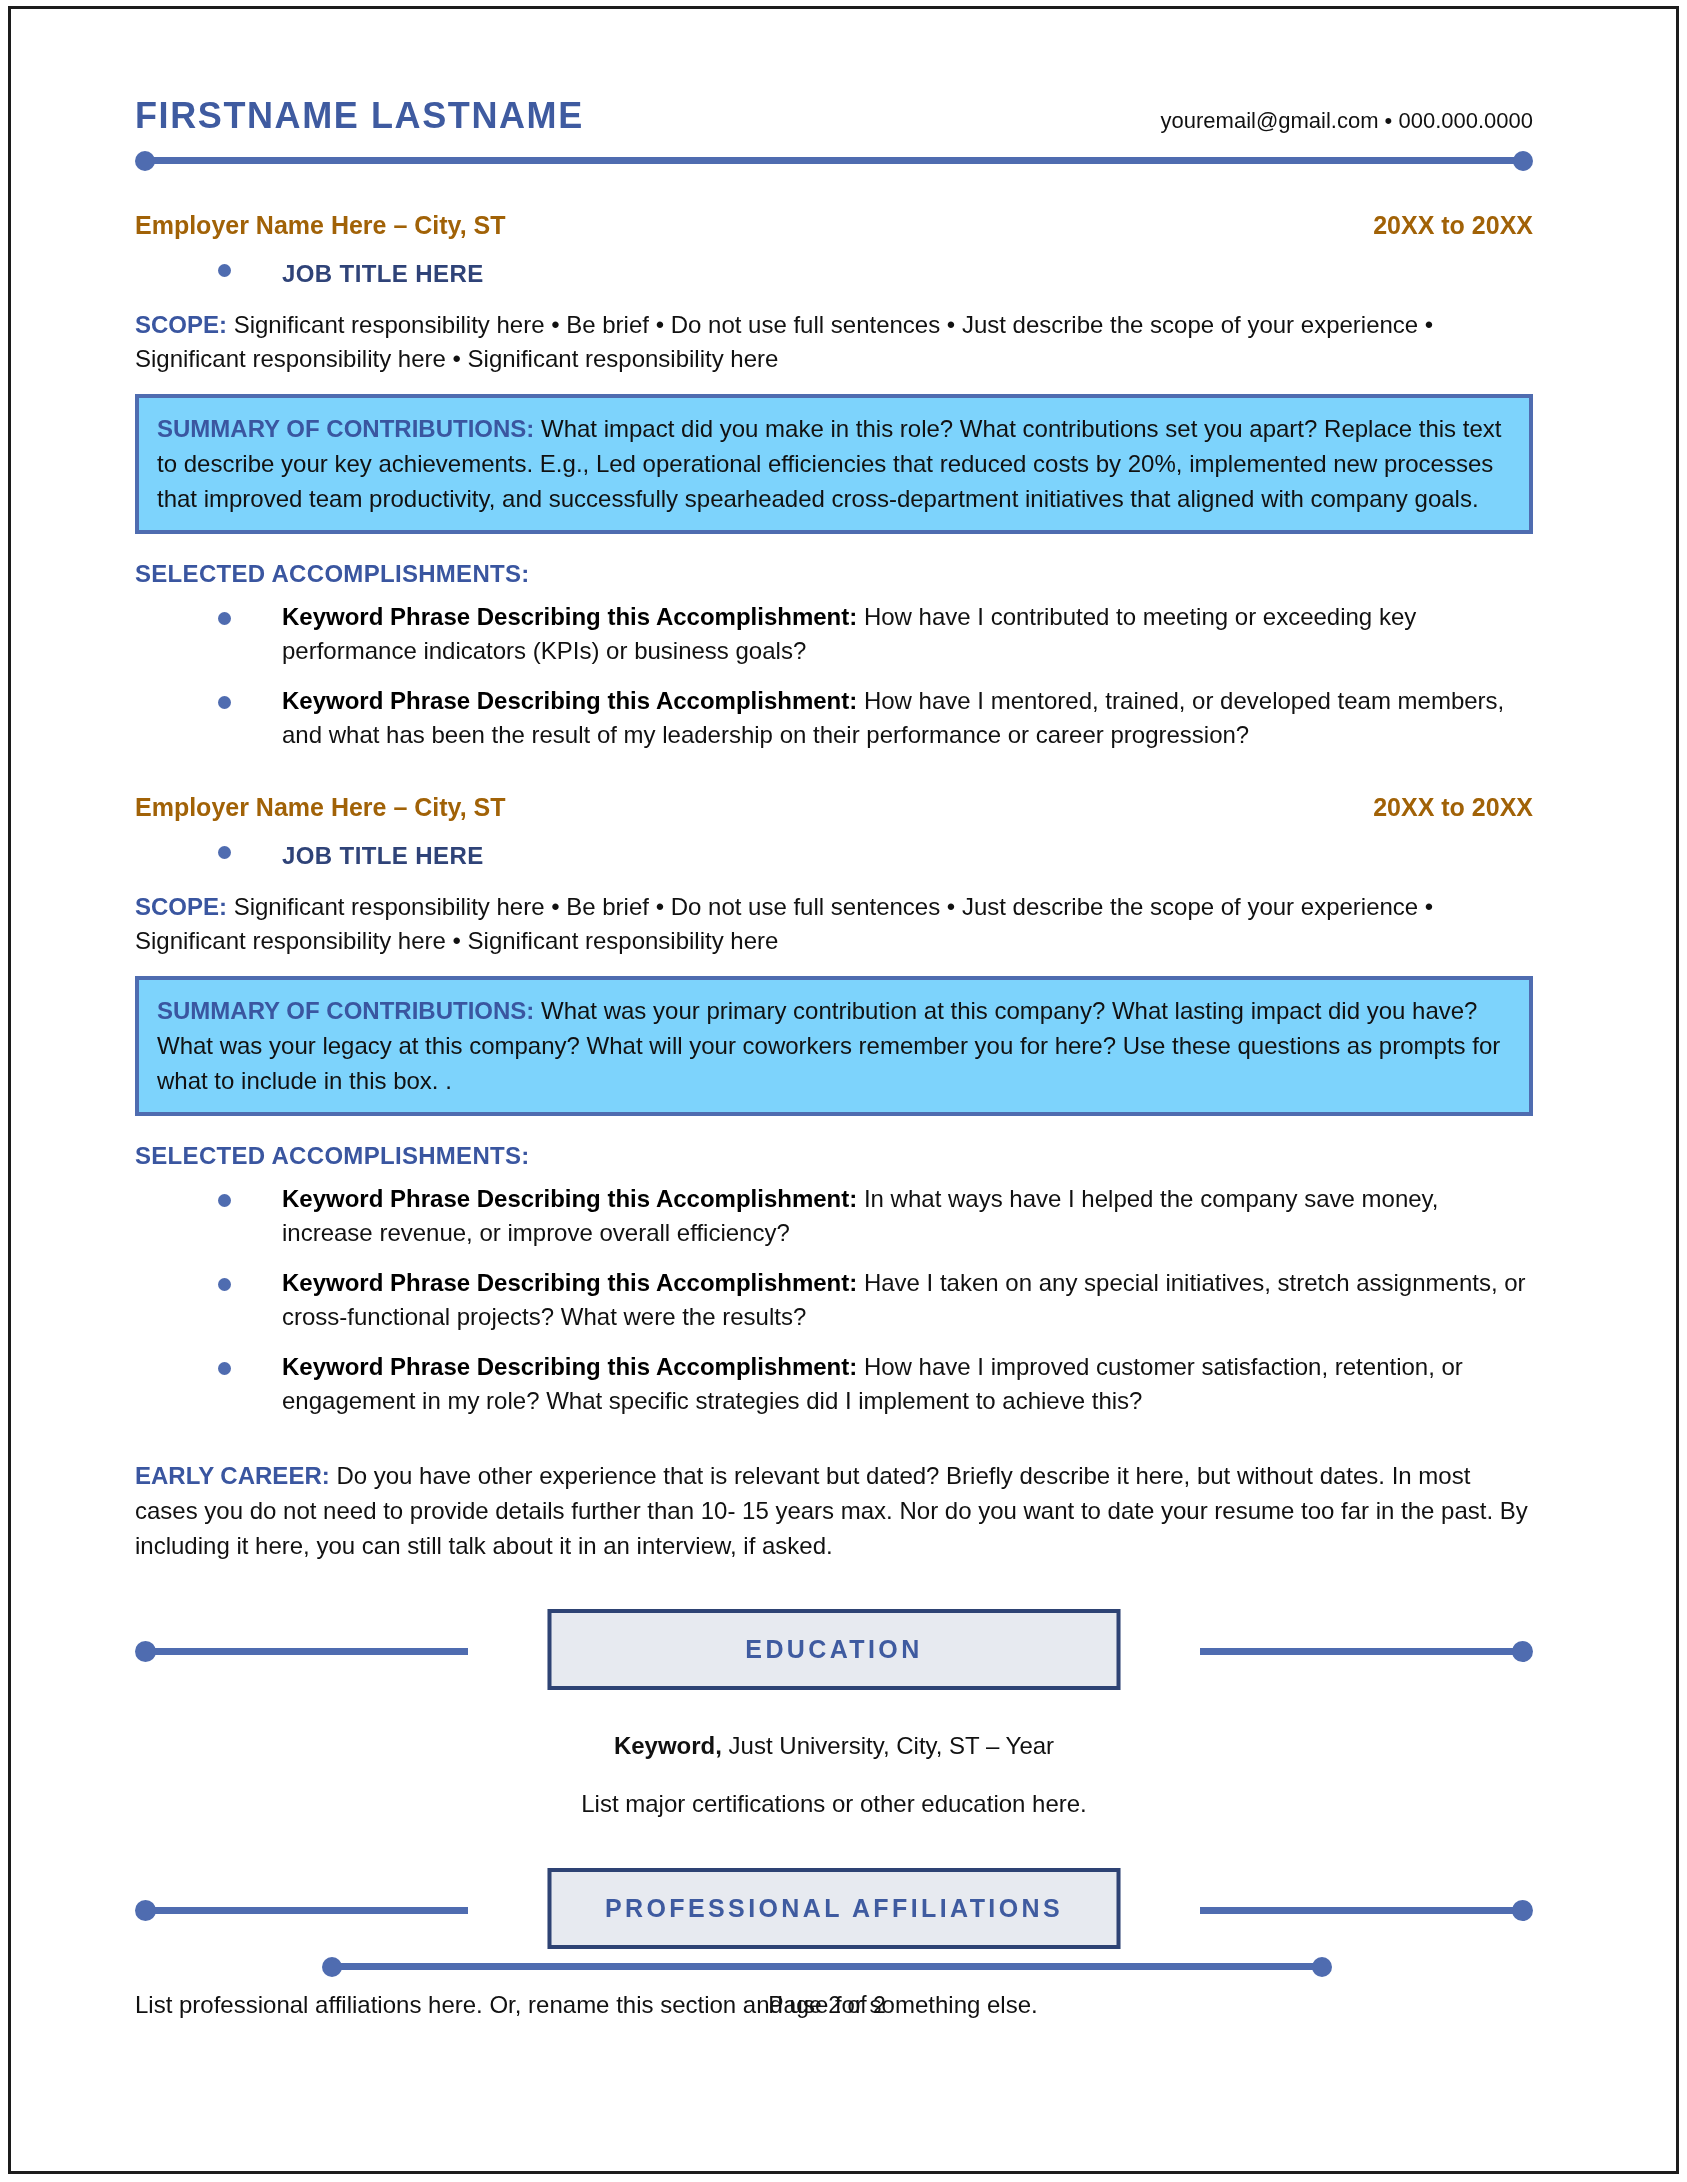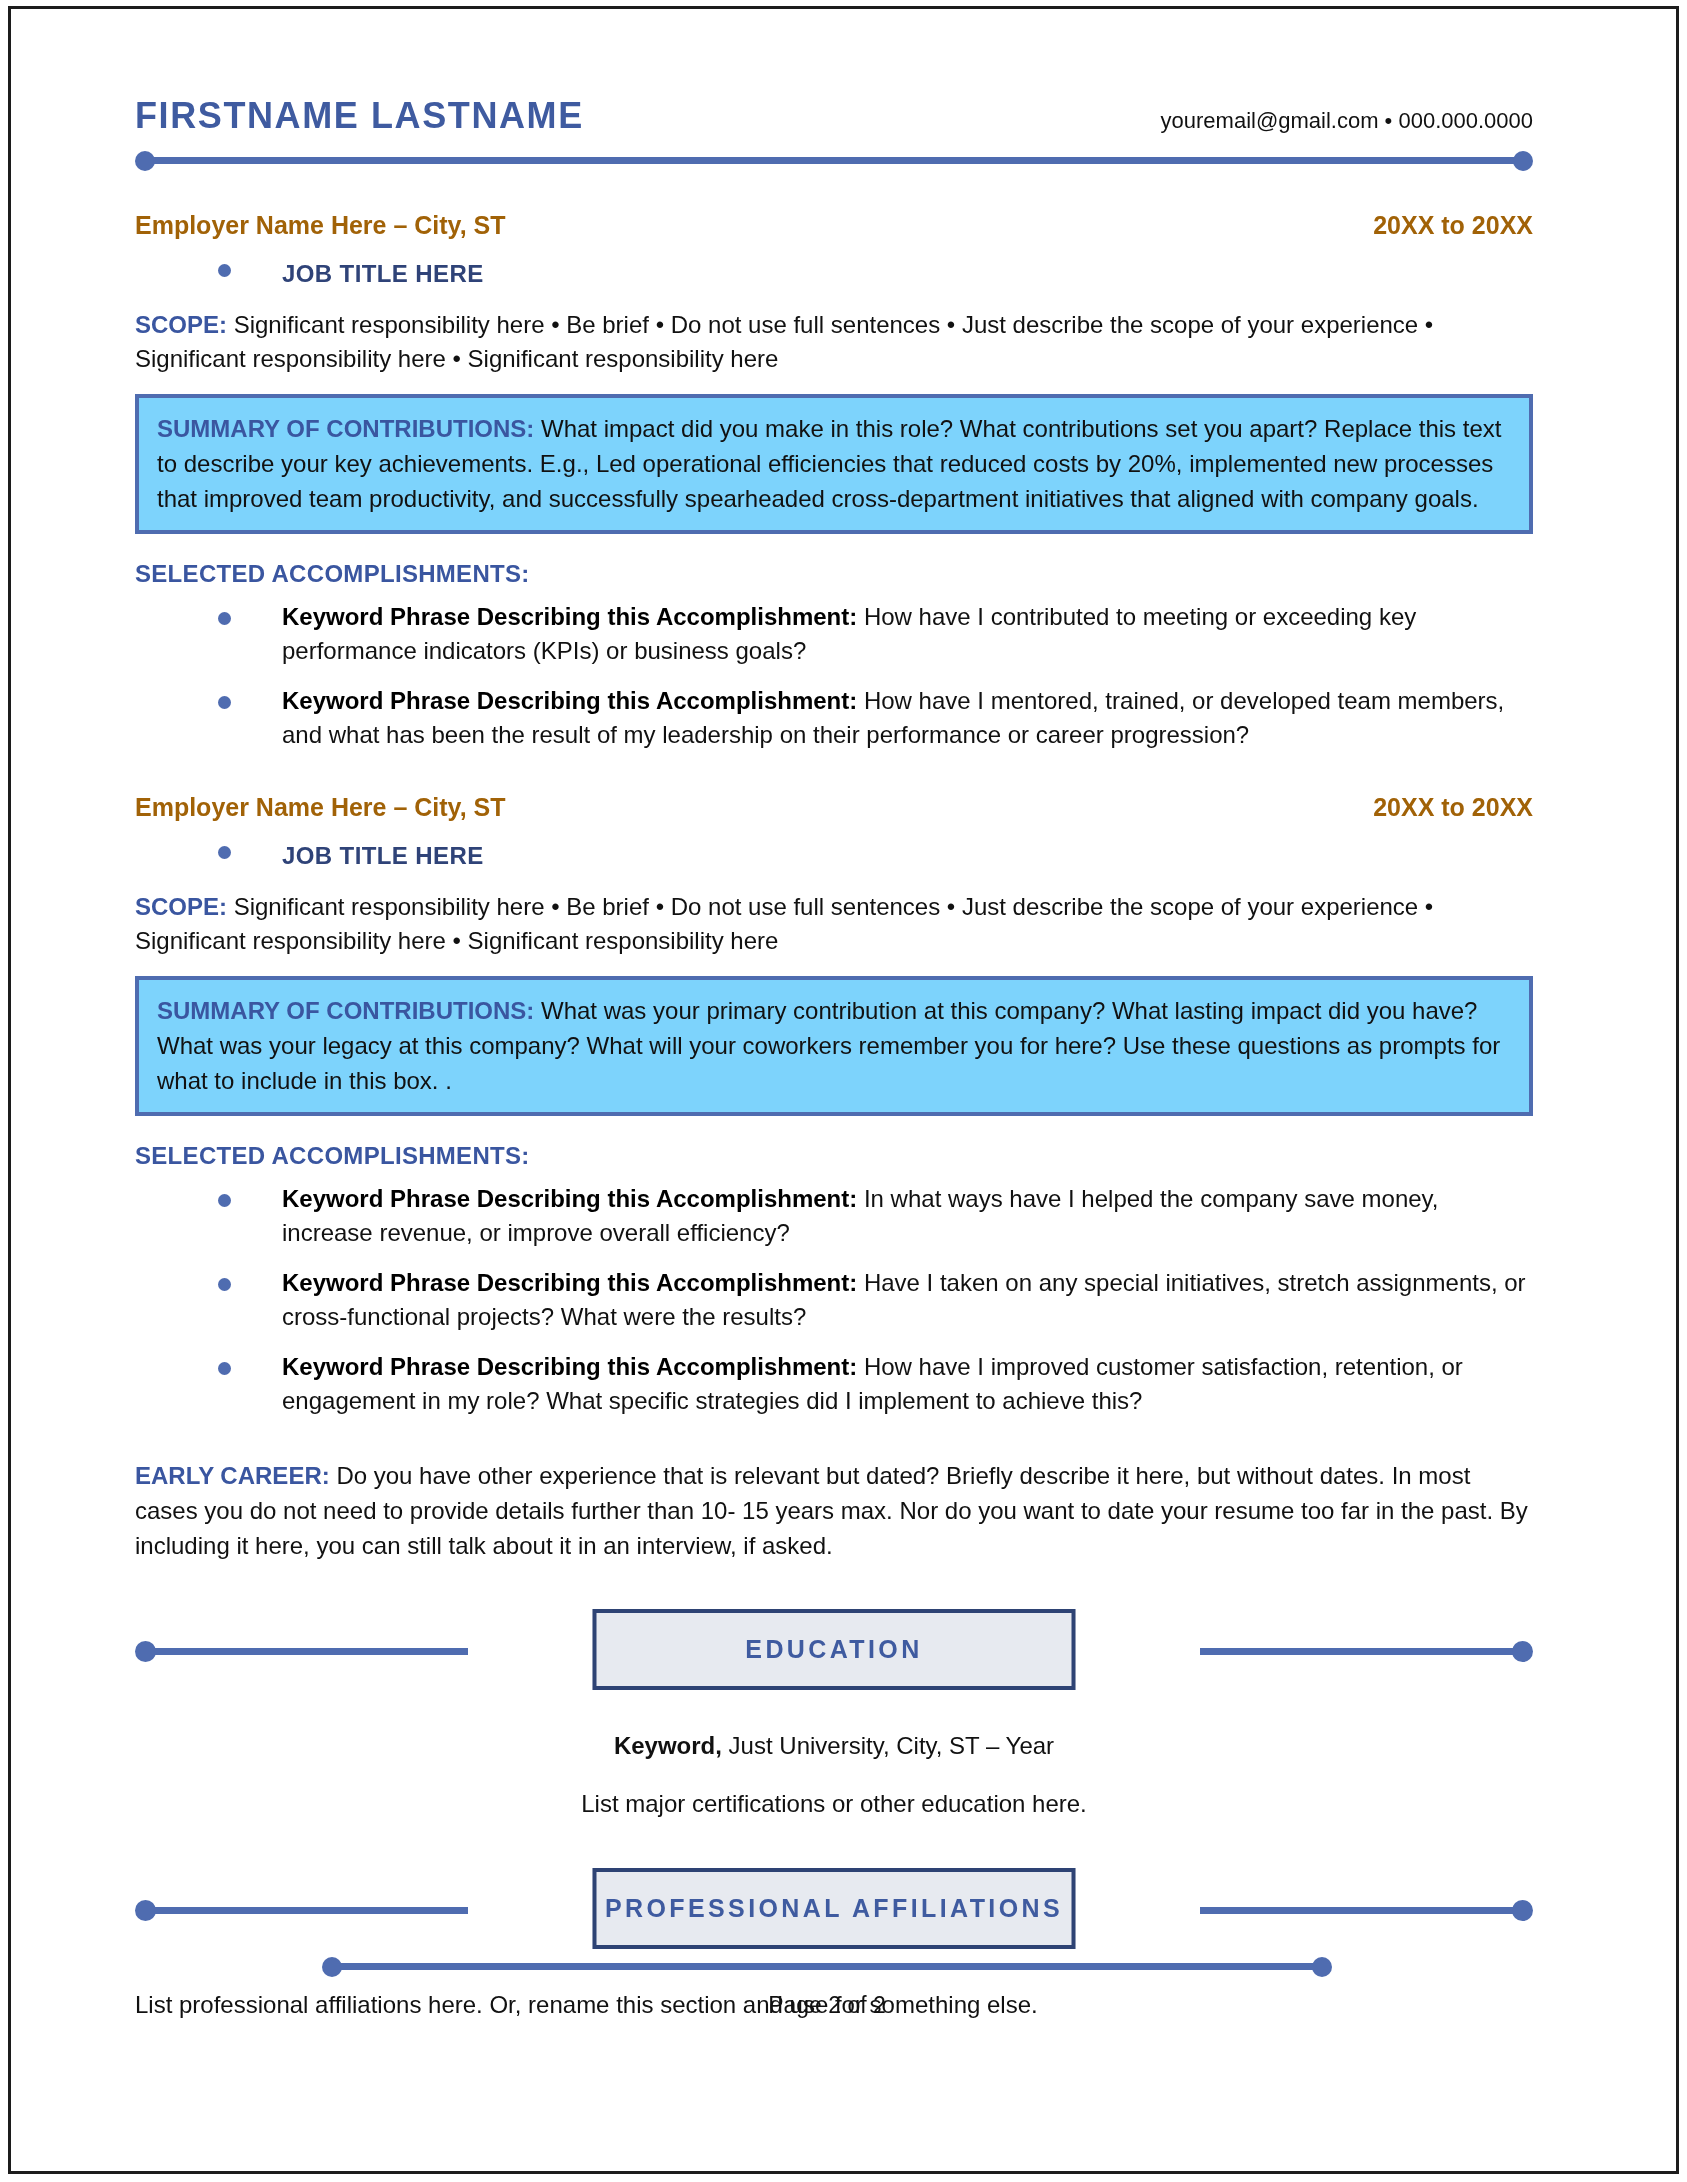--- a/index.html
+++ b/index.html
@@ -212,21 +212,21 @@
     border-radius: 50%;
     background: #4f6cb0;
   }
   .banner .knob.left { left: 0; }
   .banner .knob.right { right: 0; }
   .banner .chip {
     position: absolute;
     left: 50%;
     transform: translateX(-50%);
     top: 0;
-    width: 483px;
+    width: 573px;
     height: 81px;
     box-sizing: border-box;
     border: 4px solid #2e4374;
     background: #e7eaf0;
     display: flex;
     align-items: center;
     justify-content: center;
     font-size: 25px;
     font-weight: bold;
     color: #3f5ba0;

